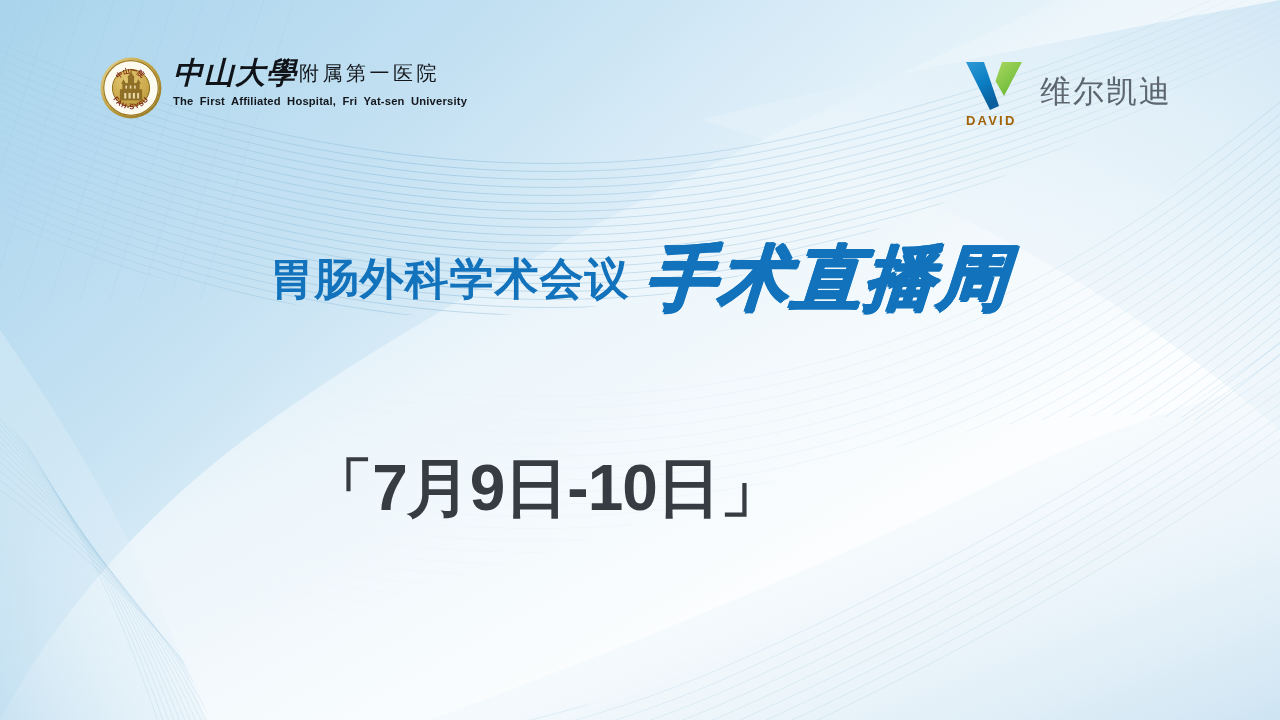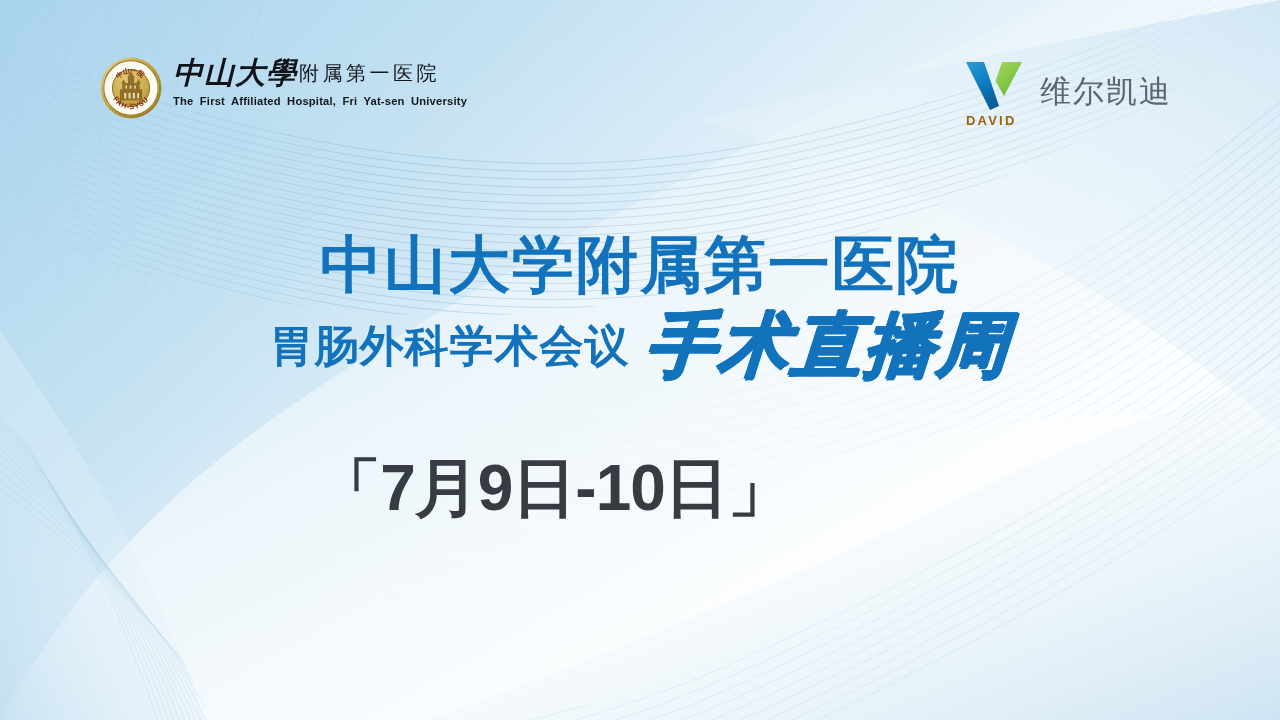--- a/index.html
+++ b/index.html
@@ -182,21 +182,21 @@
        0 1.5px 0 #1273bc,
        0 -1.5px 0 #1273bc,
        1px 1px 0 #1273bc,
       -1px -1px 0 #1273bc;
     transform: skewX(-4deg);
     display: inline-block;
   }
 
   .date-line {
     position: absolute;
-    left: 16px;
+    left: 8px;
     top: 456px;
     width: 1076px;
     text-align: center;
     font-family: "Liberation Sans", "DejaVu Sans", sans-serif;
     font-size: 64px;
     font-weight: bold;
     color: #373c42;
     letter-spacing: -1px;
     line-height: 1;
     white-space: nowrap;
@@ -473,21 +473,20 @@
 
         <path d="M 38 2 L 58 2 L 40 36 L 31.5 21 Z" fill="url(#vGreen)"></path>
       </svg>
       <div class="david-word">DAVID</div>
     </div>
 
     <div class="david-cn">维尔凯迪</div>
   </div>
 
   <div class="title-block">
-    <div class="title-line1">中山大学附属第一医院</div>
     <div class="title-line2">
       <span class="seg-a">胃肠外科学术会议</span><span class="seg-b">手术直播周</span>
     </div>
   </div>
 
   <div class="date-line">「7月9日-10日」</div>
 
 </div>
 
 </body></html>

